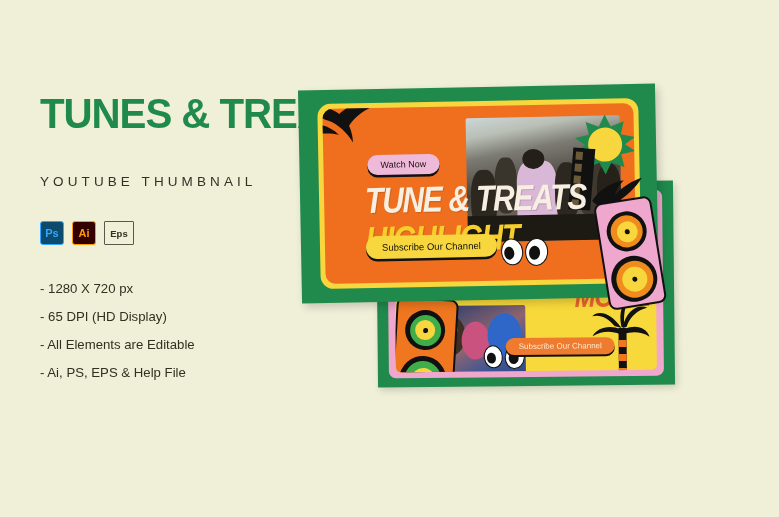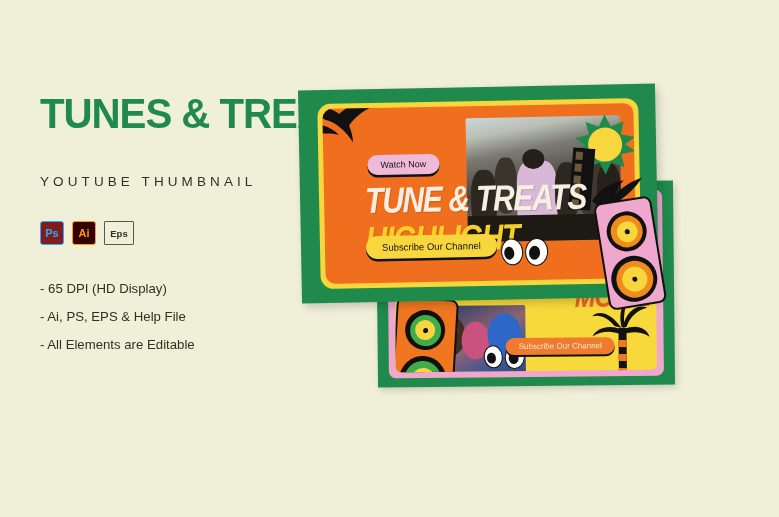--- a/index.html
+++ b/index.html
@@ -31,21 +31,21 @@
     color:#333126;
     white-space:nowrap;
   }
   .badges{margin-top:32px;display:flex;align-items:center;gap:8px;}
   .badge{
     width:24px;height:24px;border-radius:3px;
     display:flex;align-items:center;justify-content:center;
     font-size:11px;font-weight:bold;
     box-sizing:border-box;
   }
-  .badge-ps{background:#7f1d1d;border:1.5px solid #31a8ff;color:#31a8ff;}
+  .badge-ps{background:#0c4a6e;border:1.5px solid #31a8ff;color:#31a8ff;}
   .badge-ai{background:#330000;border:1.5px solid #ff9a00;color:#ff9a00;}
   .badge-eps{background:transparent;border:1.5px solid #5a584c;color:#32301f;
              width:30px;font-size:9.5px;border-radius:1px;}
   .features{margin-top:36px;}
   .feat{
     font-size:13.2px;color:#32301f;margin-bottom:13px;white-space:nowrap;
   }
 
   
   .card{position:absolute;}
@@ -153,23 +153,24 @@
 
     <div class="sub-title">YOUTUBE THUMBNAIL</div>
 
     <div class="badges">
       <div class="badge badge-ps">Ps</div>
       <div class="badge badge-ai">Ai</div>
       <div class="badge badge-eps">Eps</div>
     </div>
 
     <div class="features">
+      <div class="feat">- 1280 X 720 px</div>
       <div class="feat">- 65 DPI (HD Display)</div>
+      <div class="feat">- All Elements are Editable</div>
       <div class="feat">- Ai, PS, EPS &amp; Help File</div>
-      <div class="feat">- All Elements are Editable</div>
     </div>
   </div>
 
   <div class="card" id="back-card">
     <div id="back-pink">
       <div id="back-yellow">
 
         <svg class="bird" style="right:8px;top:10px;width:66px;height:44px;" viewBox="0 0 66 44">
           <path d="M2 34 C12 20 24 12 36 8 C30 16 28 20 27 25 C34 16 46 8 62 3 C54 14 44 24 33 31 C24 37 10 41 2 34 Z" fill="#111"></path>
           <path d="M18 2 C26 4 34 10 38 17 C30 14 22 11 14 12 Z" fill="#111"></path>

